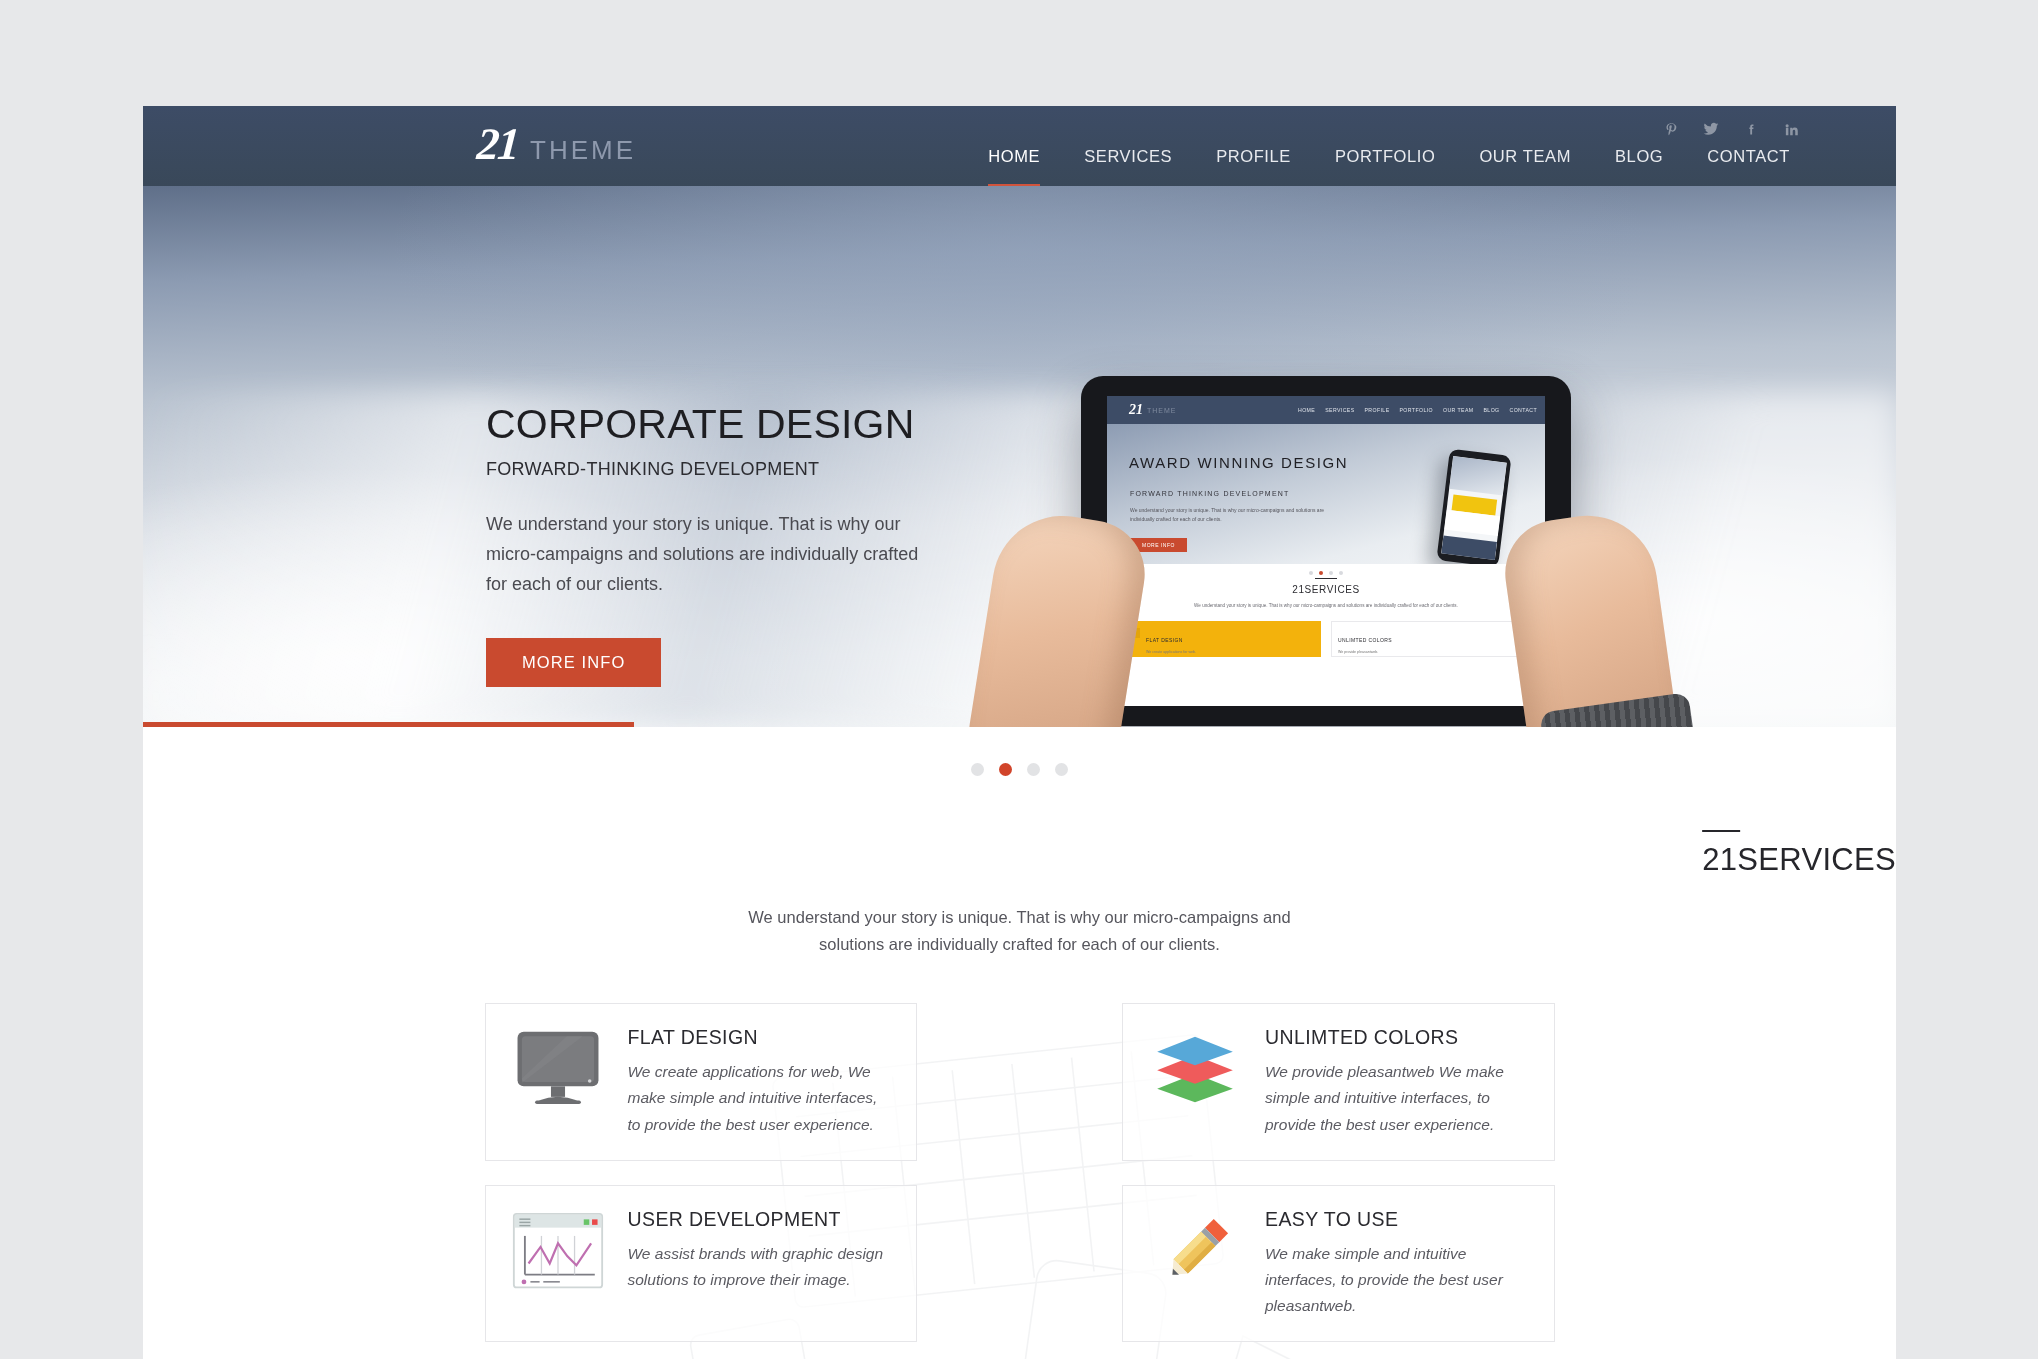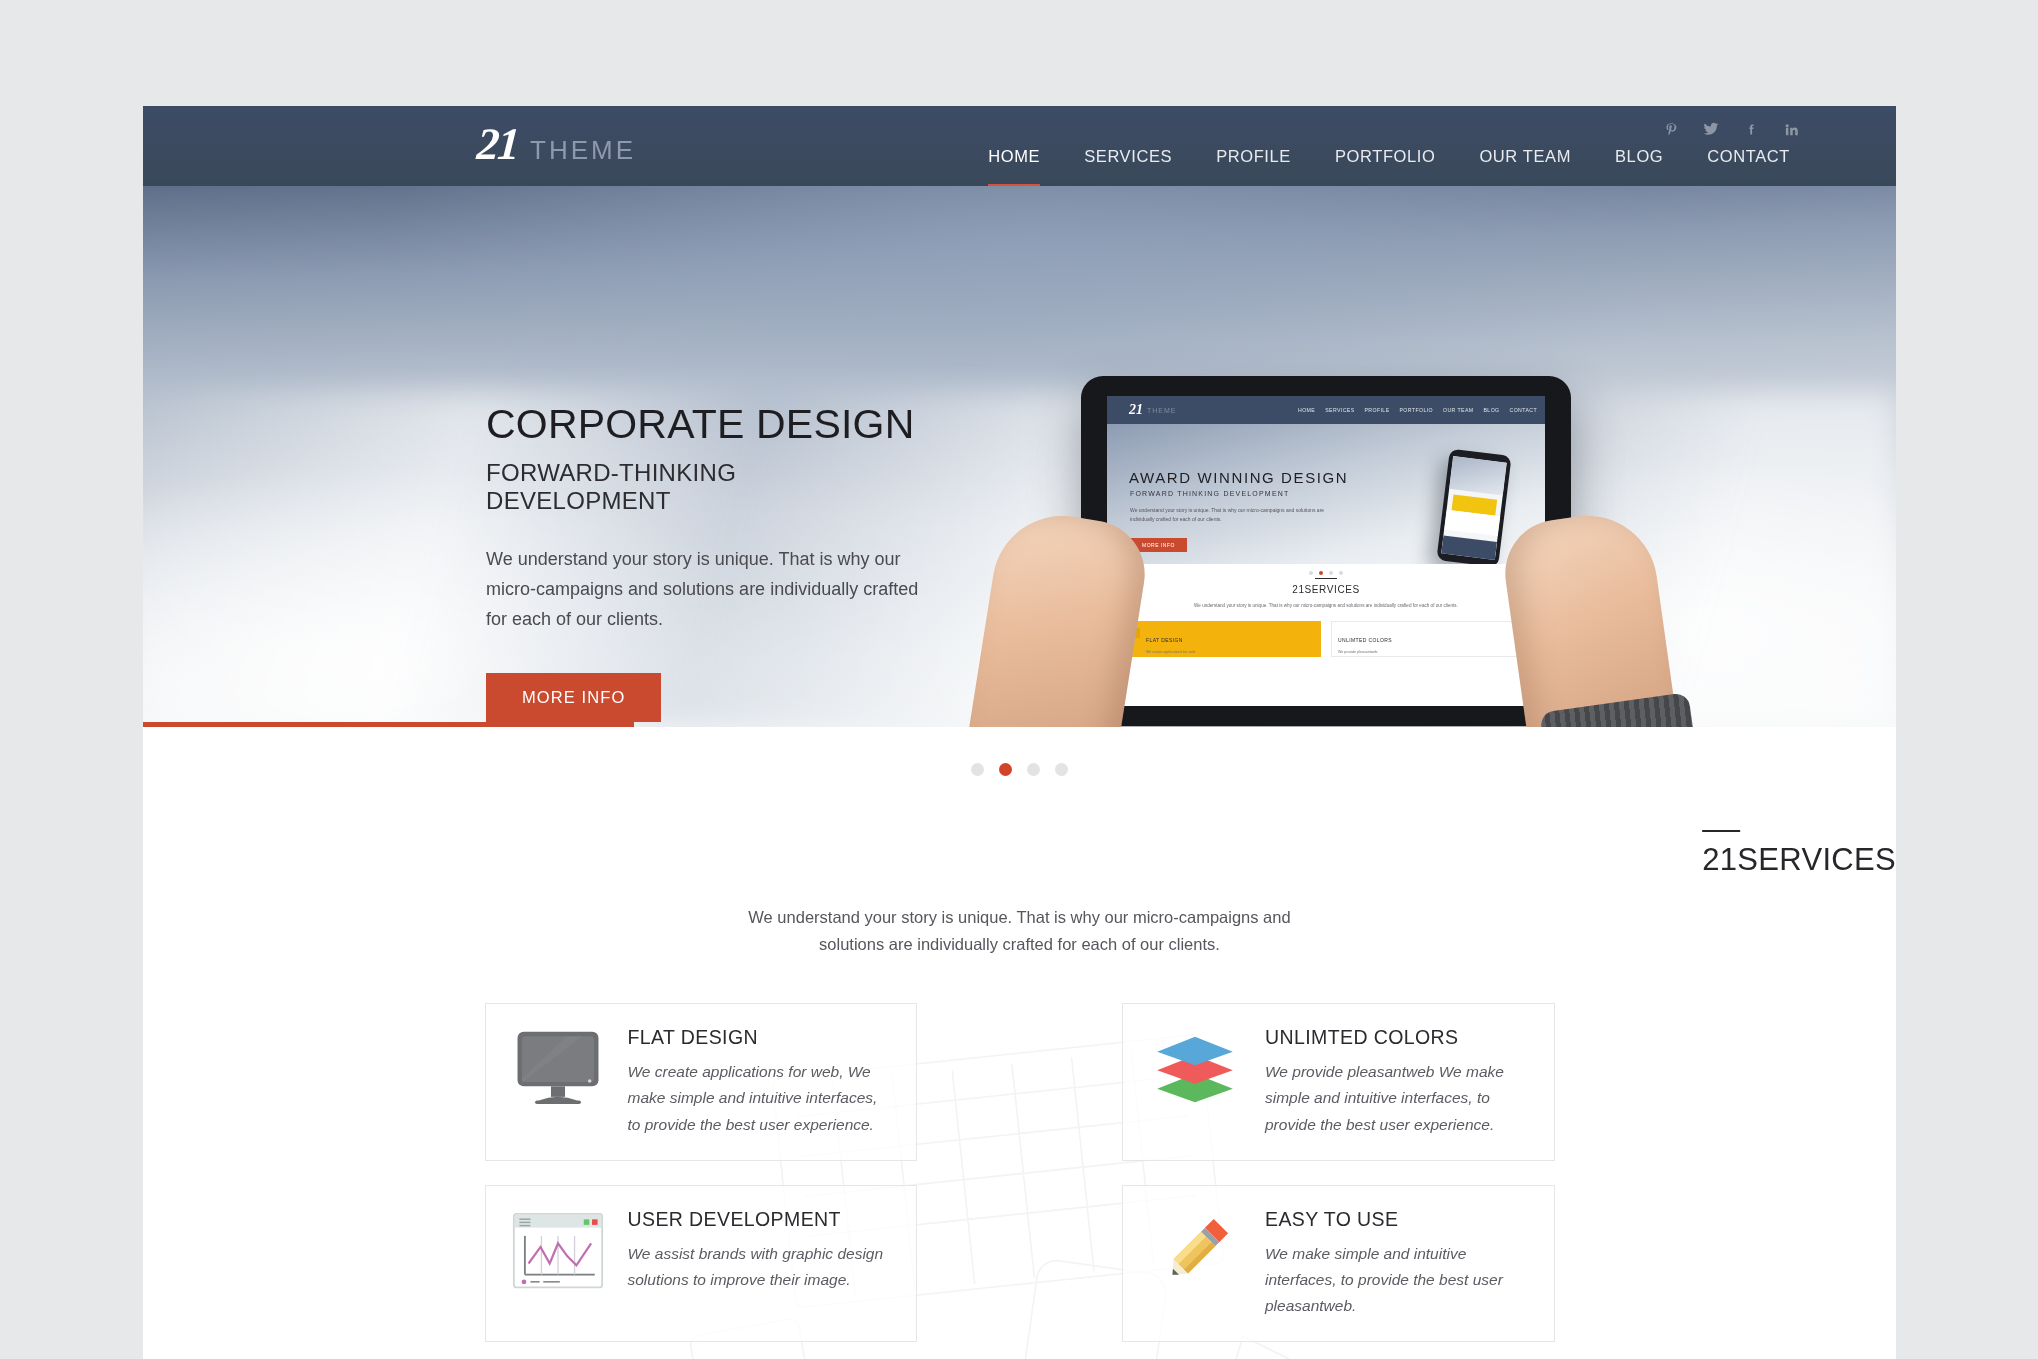--- a/index.html
+++ b/index.html
@@ -136,21 +136,21 @@
   }
   .hero-title {
     font-size: 41px;
     font-weight: 400;
     color: #1e1e22;
     letter-spacing: .2px;
     line-height: 1.05;
   }
   .hero-sub {
     margin-top: 13px;
-    font-size: 24px;
+    font-size: 18px;
     color: #2c2c31;
     letter-spacing: .3px;
   }
   .hero-text {
     margin-top: 30px;
     font-size: 18px;
     line-height: 1.66;
     color: #4a4a50;
   }
   .hero-btn {
@@ -196,21 +196,21 @@
   .tb-logo { color:#fff; font-family:"Liberation Serif",serif; font-weight:700; font-style:italic; font-size:14px; margin-left: 12px;}
   .tb-logoword { color:#7e8a9e; font-size:7px; letter-spacing:1px; margin-left:4px; }
   .tb-menu { position:absolute; right: 8px; display:flex; gap:10px; }
   .tb-menu span { color:#dfe3ea; font-size:5.2px; letter-spacing:.4px; }
   .tb-hero {
     height: 140px;
     position: relative;
     background: linear-gradient(165deg,#8d9cb3 0%, #c2cbd7 40%, #e9edf1 75%, #f3f5f7 100%);
     overflow: hidden;
   }
-  .tb-h1 { position:absolute; left:22px; top:45px; font-size:15px; letter-spacing:1.6px; color:#1f1f24; }
+  .tb-h1 { position:absolute; left:22px; top:30px; font-size:15px; letter-spacing:1.6px; color:#1f1f24; }
   .tb-h2 { position:absolute; left:23px; top:66px; font-size:7px; letter-spacing:1.2px; color:#33333a; }
   .tb-p  { position:absolute; left:23px; top:82px; width:200px; font-size:5px; line-height:1.8; color:#55555c; }
   .tb-btn{ position:absolute; left:23px; top:114px; background:#c94a2f; color:#fff; font-size:5px; padding:4px 12px; letter-spacing:.5px; }
   .tb-phone {
     position:absolute; right:40px; top:28px; width:62px; height:112px;
     background:#1b1d22; border-radius:9px; padding:7px 4px;
     transform: rotate(7deg);
     box-shadow: -8px 10px 18px rgba(30,36,48,.35);
   }
   .tb-phone-scr { width:100%; height:100%; background:#f4f6f8; overflow:hidden; }

